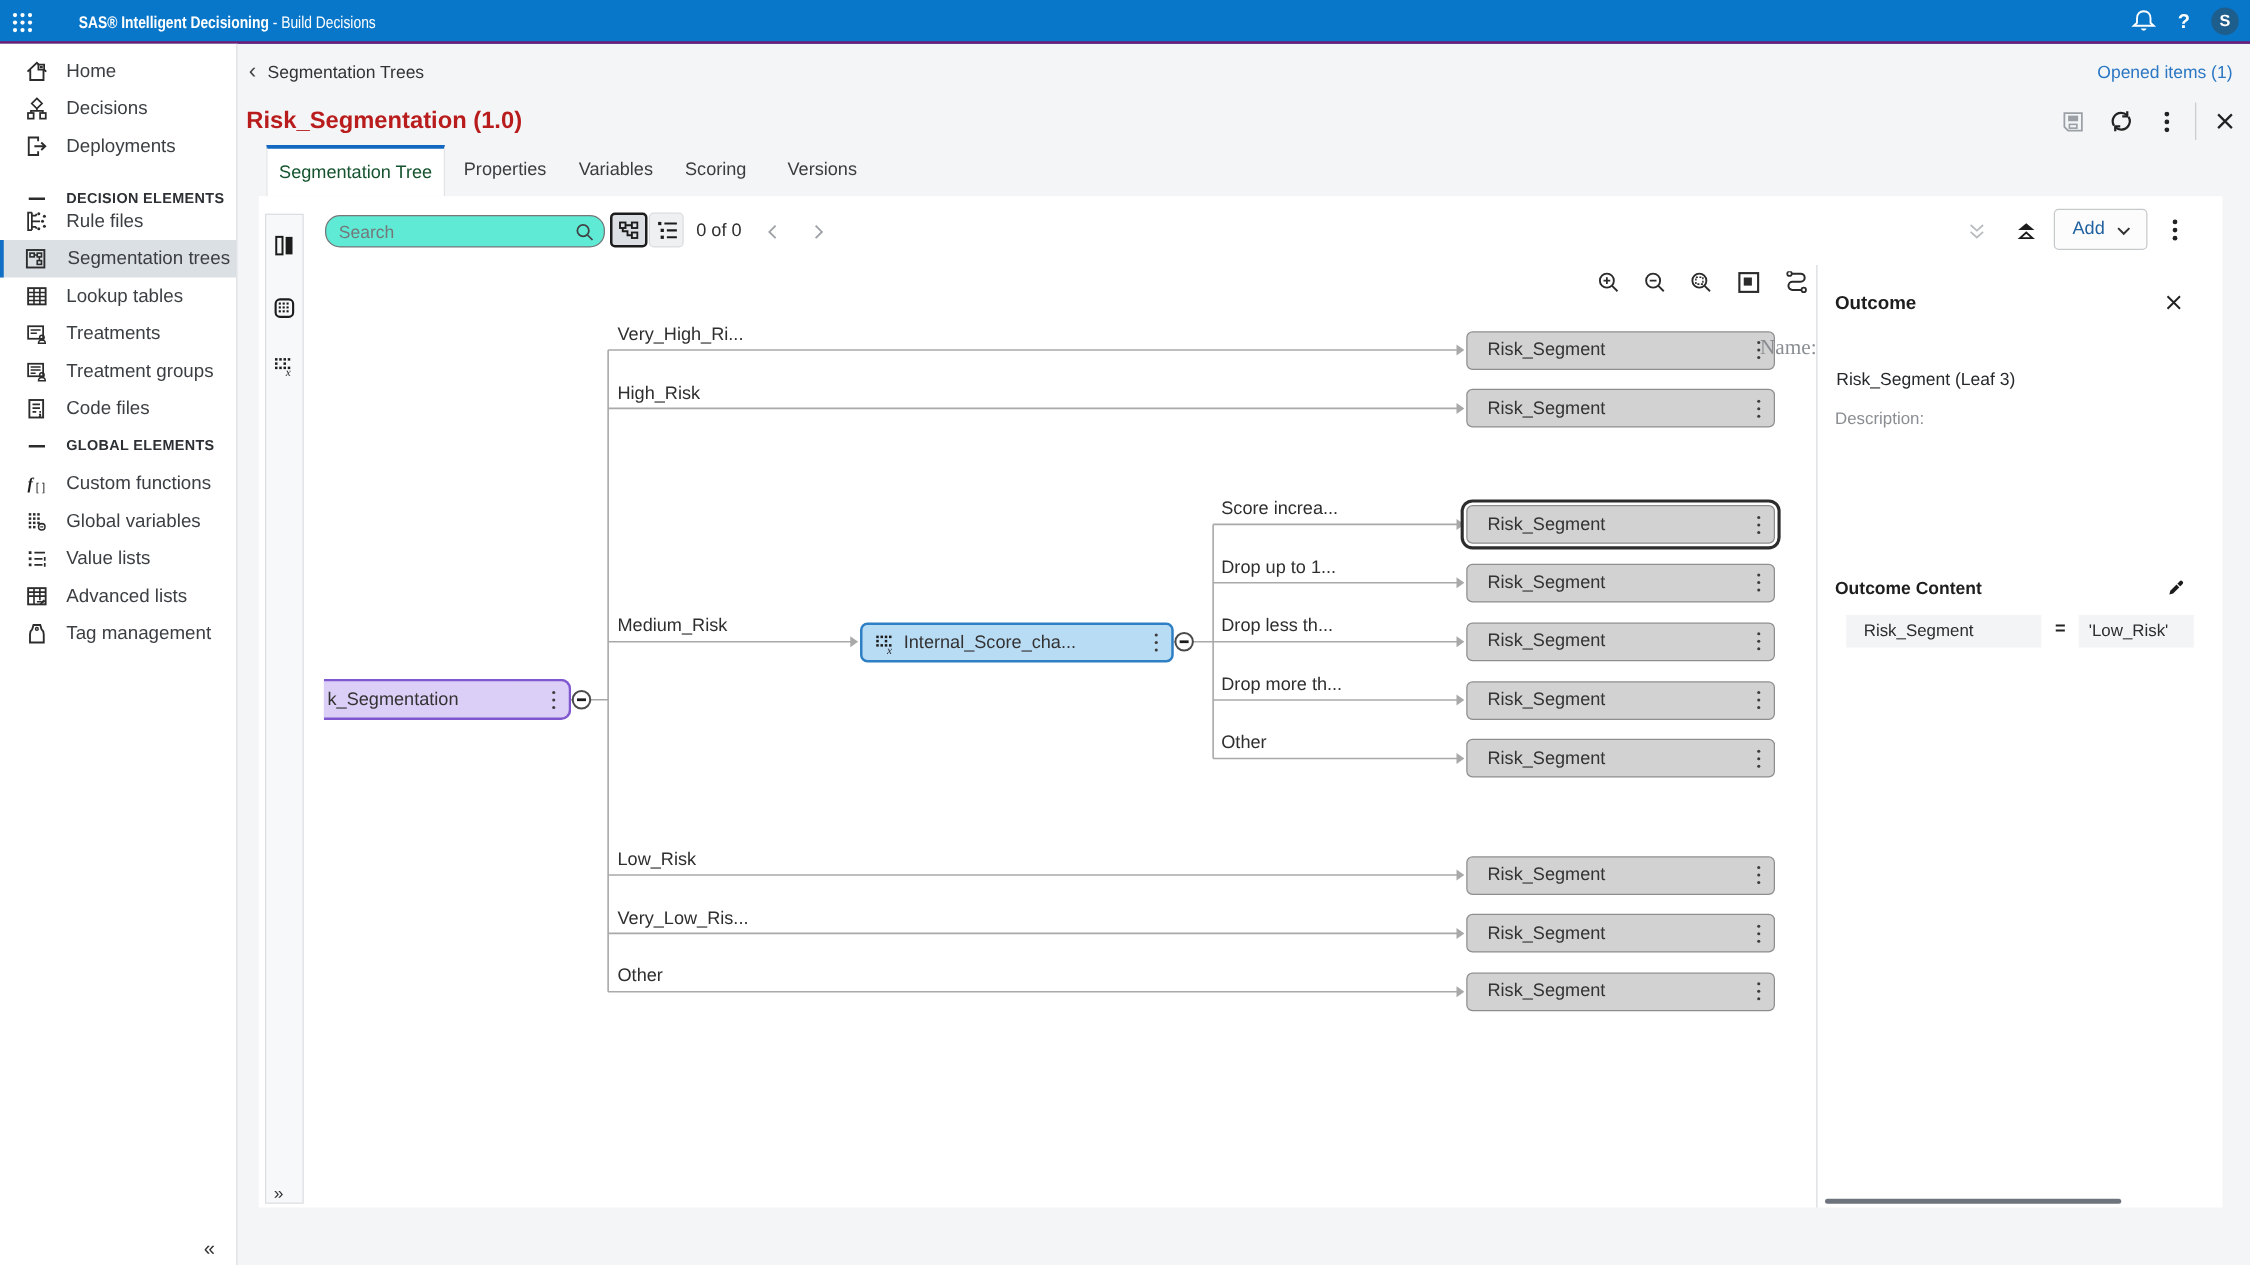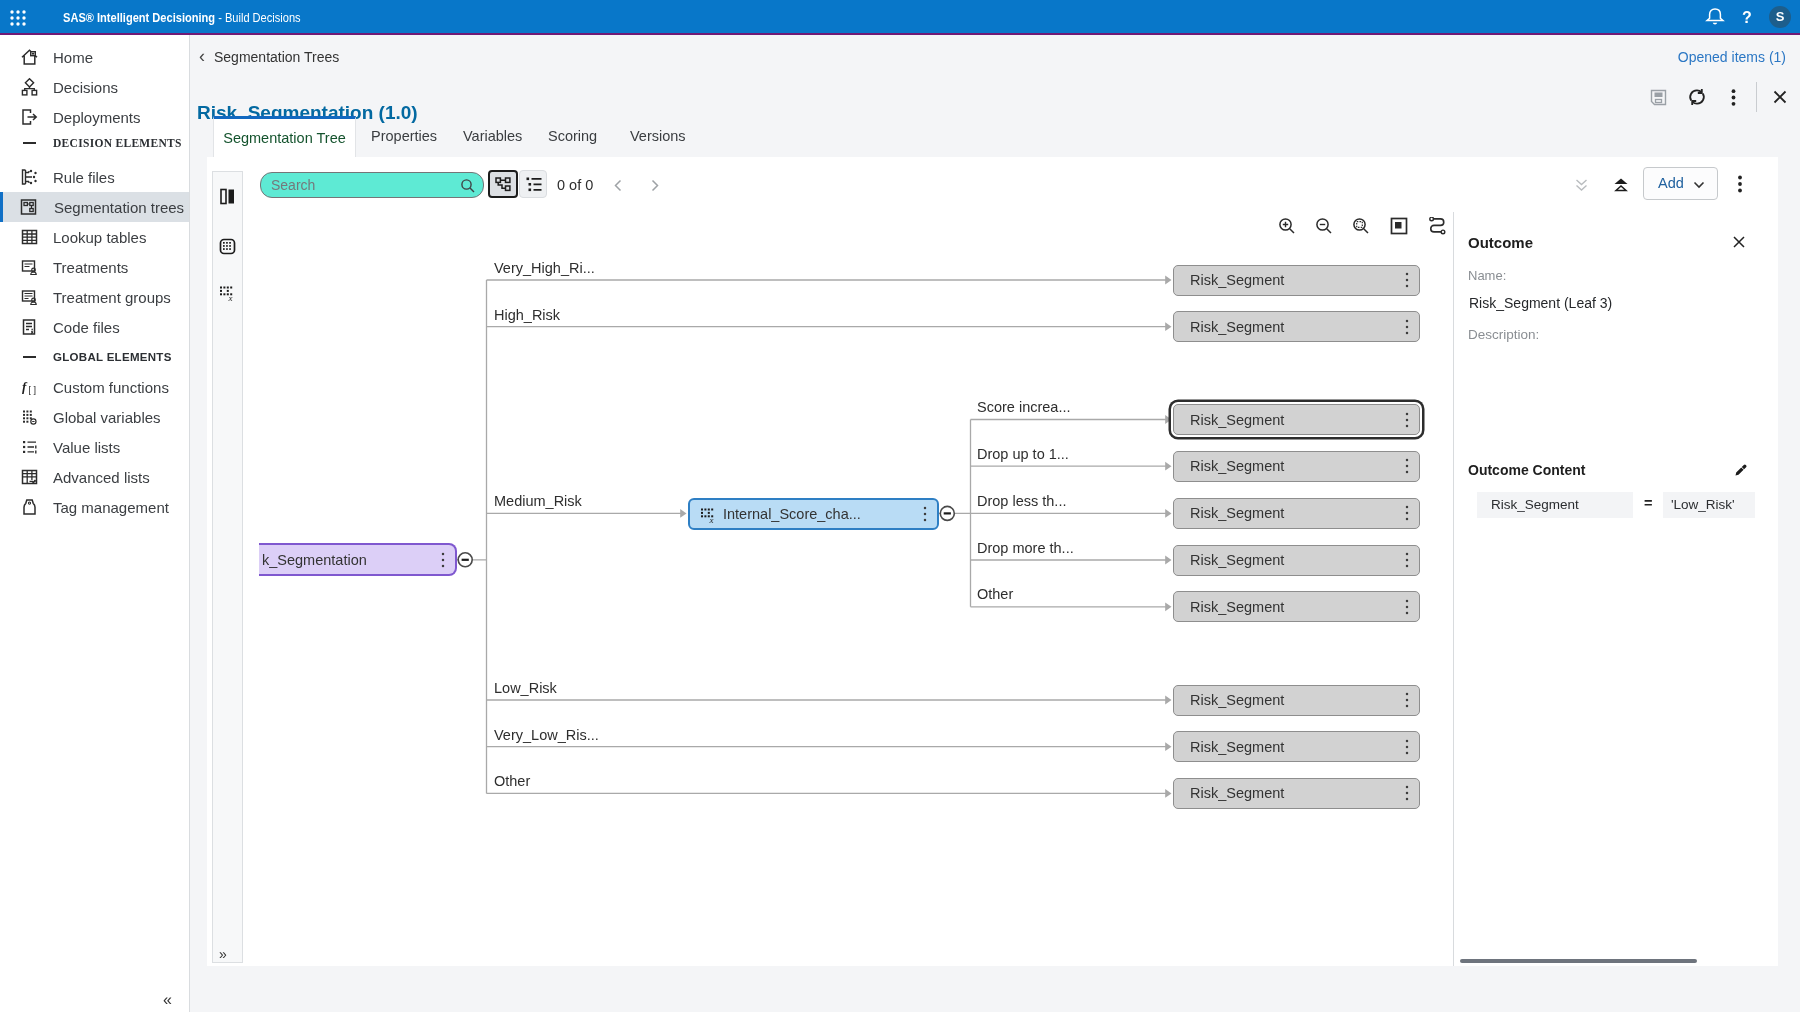--- a/index.html
+++ b/index.html
@@ -71,21 +71,21 @@
       </svg>
       <div class="lbl">Decisions</div>
     </div>
 <div class="navitem" style="top:102px;">
       <svg class="ico" viewBox="0 0 19 19">
         <path d="M10.5 5.5 L10.5 2.5 L3 2.5 L3 16.5 L10.5 16.5 L10.5 13.5" fill="none" stroke="#2c2c2c" stroke-width="1.5"></path>
         <path d="M7.5 9.5 L16 9.5 M13 6.5 L16.2 9.5 L13 12.5" fill="none" stroke="#2c2c2c" stroke-width="1.5"></path>
       </svg>
       <div class="lbl">Deployments</div>
     </div>
-<div class="navitem navhead" style="top:128px;font-family:Liberation Serif, serif;">
+<div class="navitem navhead" style="top:144px;">
       <svg class="ico" viewBox="0 0 19 19">
         <path d="M3 9.5 L16 9.5" stroke="#2c2c2c" stroke-width="2"></path>
       </svg>
       <div class="lbl">DECISION ELEMENTS</div>
     </div>
 <div class="navitem" style="top:162px;">
       <svg class="ico" viewBox="0 0 19 19">
         <path d="M5.5 2.5 L2.5 2.5 L2.5 16.5 L5.5 16.5 M5.5 2.5 L5.5 16.5" fill="none" stroke="#2c2c2c" stroke-width="1.4"></path>
         <path d="M5.5 5 L9 5 M5.5 9.5 L12 9.5 M5.5 14 L9 14 M9 5 L9 3.5 M9 14 L9 15.5" fill="none" stroke="#2c2c2c" stroke-width="1.4"></path>
         <circle cx="11" cy="3.5" r="1.2" fill="#2c2c2c"></circle>
@@ -198,21 +198,21 @@
         <circle cx="9.5" cy="5.6" r="1.1" fill="none" stroke="#2c2c2c" stroke-width="1.1"></circle>
       </svg>
       <div class="lbl">Tag management</div>
     </div>
 </div>
 <div class="abs" style="left:163px;top:991px;width:20px;height:20px;font-size:16px;color:#333;">«</div>
 
 <div class="abs" style="left:199px;top:47px;width:20px;height:20px;font-size:18px;color:#444;line-height:19px;">‹</div>
 <div class="abs" style="left:214px;top:49px;font-size:14px;color:#333;">Segmentation Trees</div>
 <div class="abs" style="right:14px;top:49px;font-size:14px;color:#2b77c4;white-space:nowrap;">Opened items (1)</div>
-<div class="abs" style="left:197px;top:102px;font-size:19px;font-weight:bold;color:#0369a1;">Risk_Segmentation (1.0)</div>
+<div class="abs" style="left:197px;top:86px;font-size:19px;font-weight:bold;color:#b91c1c;">Risk_Segmentation (1.0)</div>
 
 <div id="titleicons">
 <svg class="abs" style="left:1649px;top:88px" width="19" height="19" viewBox="0 0 19 19">
   <path d="M2.5 2.5 L16.5 2.5 L16.5 16.5 L5.5 16.5 L2.5 13.5 Z" fill="none" stroke="#9aa0a6" stroke-width="1.4"></path>
   <rect x="5.5" y="4.5" width="8" height="4.5" fill="#9aa0a6"></rect>
   <rect x="6.5" y="11.5" width="6" height="3" fill="none" stroke="#9aa0a6" stroke-width="1.3"></rect>
 </svg>
 <svg class="abs" style="left:1687px;top:87px" width="20" height="20" viewBox="0 0 20 20">
   <path d="M4.2 13.5 A6.6 6.6 0 0 1 10 3.4 A6.6 6.6 0 0 1 14.6 5.2" fill="none" stroke="#222" stroke-width="1.8"></path>
   <path d="M14.8 2 L14.8 6 L10.8 6" fill="none" stroke="#222" stroke-width="1.8"></path>
@@ -521,21 +521,21 @@
   <circle cx="15" cy="14.9" r="1.8" fill="#fff" stroke="#2b2b2b" stroke-width="1.4"></circle>
 </svg>
 </div>
 
 <div id="panel">
 <div class="abs" style="left:1453px;top:212px;width:1px;height:754px;background:#d8dbde;"></div>
 <div class="abs" style="left:1468px;top:234px;font-size:15px;font-weight:bold;color:#1e1e1e;">Outcome</div>
 <svg class="abs" style="left:1733px;top:236px" width="12" height="12" viewBox="0 0 12 12">
   <path d="M1 1 L11 11 M11 1 L1 11" stroke="#222" stroke-width="1.5"></path>
 </svg>
-<div class="abs" style="left:1468px;top:268px;font-size:13px;color:#8a8e93;">Name:</div>
+<div class="abs" style="left:1408px;top:268px;font-size:17px;color:#8a8e93;font-family:Liberation Serif, serif;">Name:</div>
 <div class="abs" style="left:1469px;top:295px;font-size:14px;color:#26282b;">Risk_Segment (Leaf 3)</div>
 <div class="abs" style="left:1468px;top:327px;font-size:13.5px;color:#8a8e93;">Description:</div>
 <div class="abs" style="left:1468px;top:462px;font-size:14px;font-weight:bold;color:#1e1e1e;">Outcome Content</div>
 <svg class="abs" style="left:1734px;top:463px" width="14" height="14" viewBox="0 0 14 14">
   <path d="M1.5 12.5 L2.2 9.5 L9.8 1.9 A1.4 1.4 0 0 1 11.8 1.9 L12.1 2.2 A1.4 1.4 0 0 1 12.1 4.2 L4.5 11.8 Z" fill="#1c1c1c"></path>
   <path d="M7.2 3.9 L10.1 6.8" stroke="#fff" stroke-width="1"></path>
 </svg>
 <div class="abs" style="left:1477px;top:492px;width:156px;height:26px;background:#f3f4f6;">
   <div class="abs" style="left:14px;top:5px;font-size:13.5px;color:#2b2d30;">Risk_Segment</div>
 </div>

